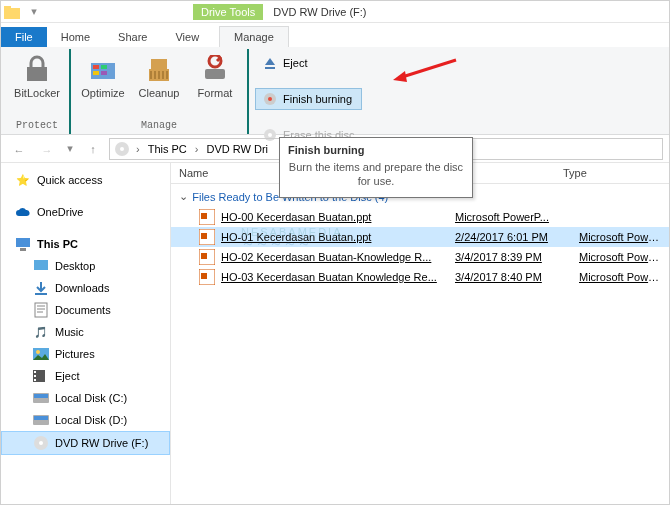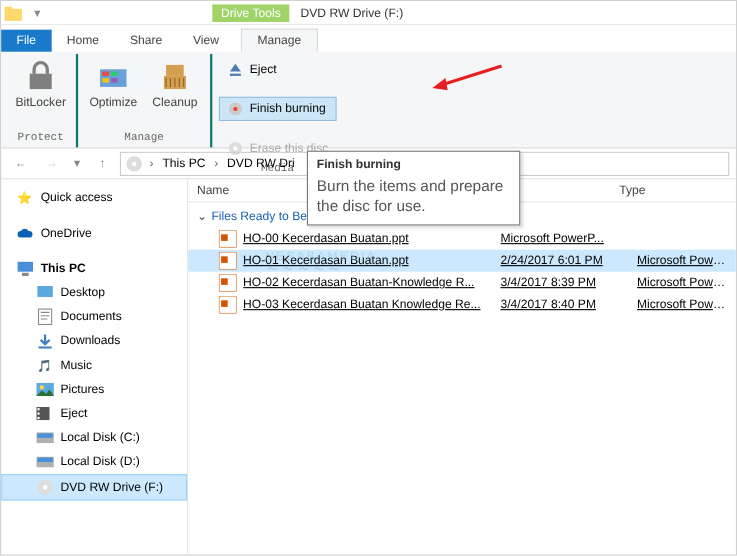--- a/index.html
+++ b/index.html
@@ -61,21 +61,21 @@
 .file-row { display: flex; padding: 2px 8px 2px 28px; align-items: center; text-decoration: underline; }
 .file-row.sel { background: #cce8ff; }
 .file-row .ficon { width: 16px; height: 16px; margin-right: 6px; }
 .file-row .fname { width: 234px; white-space: nowrap; overflow: hidden; text-overflow: ellipsis; }
 .file-row .fdate { width: 124px; }
 .file-row .ftype { flex: 1; white-space: nowrap; overflow: hidden; text-overflow: ellipsis; }
 
 
 .tooltip { position: absolute; left: 278px; top: 136px; width: 194px; background: #fff; border: 1px solid #767676; padding: 6px 8px 8px; box-shadow: 2px 2px 3px rgba(0,0,0,0.15); }
 .tooltip .tt-title { font-weight: bold; color: #333; margin-bottom: 4px; }
-.tooltip .tt-body { color: #555; font-size: 14px; line-height: 1.3; }
+.tooltip .tt-body { color: #555; font-size: 11px; line-height: 1.3; text-align: center; }
 
 
 .arrow { position: absolute; left: 390px; top: 55px; }
 
 
 .watermark { position: absolute; left: 240px; top: 210px; font-size: 28px; font-weight: 300; color: rgba(120,180,190,0.35); letter-spacing: 2px; pointer-events: none; }
 .watermark .wave { font-size: 14px; color: rgba(100,160,200,0.35); display: block; margin-top: -8px; letter-spacing: 0; }
 
 
 svg { display: block; }
@@ -137,20 +137,30 @@
       </div>
       <div class="bigbtn">
         <span class="icn">
             <svg width="28" height="28">
               <rect x="6" y="4" width="16" height="10" fill="#d4a050"></rect>
               <rect x="4" y="14" width="20" height="12" fill="#d4a050"></rect>
               <path d="M6 16 v8 M10 16 v8 M14 16 v8 M18 16 v8 M22 16 v8" stroke="#8a6020" stroke-width="1"></path>
             </svg>
           </span>
         <span class="lbl">Cleanup</span>
+      </div>
+      <div class="bigbtn">
+        <span class="icn">
+            <svg width="28" height="28">
+              <rect x="4" y="14" width="20" height="10" rx="2" fill="#888"></rect>
+              <circle cx="14" cy="6" r="6" fill="none" stroke="#c0392b" stroke-width="3"></circle>
+              <path d="M20 2 l-4 4" stroke="#c0392b" stroke-width="3"></path>
+            </svg>
+          </span>
+        <span class="lbl">Format</span>
       </div>
     </div>
     <div class="group-label">Manage</div>
   </div>
 
   <div class="group" style="border-right:none">
     <div class="group-row">
       <div class="small-items">
         <div class="smallbtn">
           <span class="si">
@@ -232,35 +242,35 @@
     <div class="side-item l2">
         <span class="side-icon">
           <svg width="16" height="14">
             <rect x="1" y="1" width="14" height="10" fill="#5aaae0"></rect>
           </svg>
         </span>
         <span class="side-label">Desktop</span>
       </div>
     <div class="side-item l2">
         <span class="side-icon">
+          <svg width="14" height="14">
+            <path d="M7 1 v8 M3 6 l4 4 l4 -4" stroke="#3a80c0" stroke-width="2" fill="none"></path>
+            <rect x="1" y="12" width="12" height="2" fill="#3a80c0"></rect>
+          </svg>
+        </span>
+        <span class="side-label">Downloads</span>
+      </div>
+    <div class="side-item l2">
+        <span class="side-icon">
           <svg width="14" height="16">
             <rect x="1" y="1" width="12" height="14" fill="#fff" stroke="#888"></rect>
             <path d="M3 4 h8 M3 7 h8 M3 10 h6" stroke="#888"></path>
           </svg>
         </span>
         <span class="side-label">Documents</span>
-      </div>
-    <div class="side-item l2">
-        <span class="side-icon">
-          <svg width="14" height="14">
-            <path d="M7 1 v8 M3 6 l4 4 l4 -4" stroke="#3a80c0" stroke-width="2" fill="none"></path>
-            <rect x="1" y="12" width="12" height="2" fill="#3a80c0"></rect>
-          </svg>
-        </span>
-        <span class="side-label">Downloads</span>
       </div>
     <div class="side-item l2">
         <span class="side-icon">🎵</span>
         <span class="side-label">Music</span>
       </div>
     <div class="side-item l2">
         <span class="side-icon">
           <svg width="16" height="12">
             <rect width="16" height="12" fill="#5aaae0"></rect>
             <circle cx="5" cy="4" r="2" fill="#ffd050"></circle>

